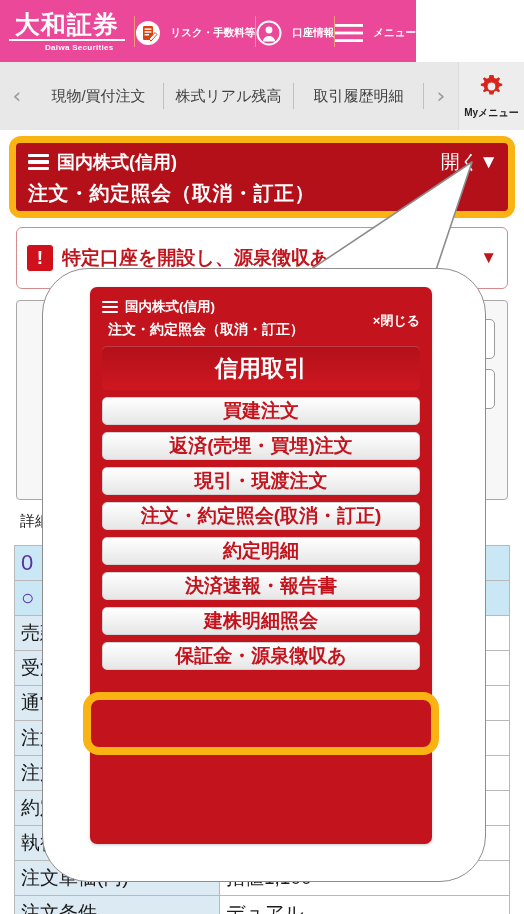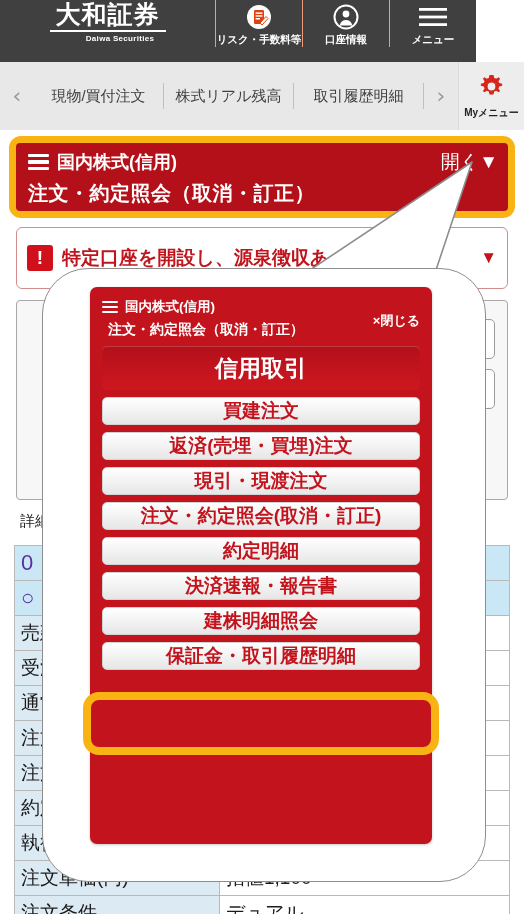--- a/index.html
+++ b/index.html
@@ -6,37 +6,37 @@
   html, body {
     width: 524px; height: 914px;
     font-family: "Liberation Sans", "DejaVu Sans", sans-serif;
     background: #ffffff;
     overflow: hidden;
   }
   #root { position: relative; width: 524px; height: 914px; background: #fff; }
 
   
   .brandbar {
-    position: absolute; top: 0; left: 0; width: 476px; height: 62px;
-    background: #404040; display: flex; align-items: flex-start;
+    position: absolute; top: 0; left: 0; width: 416px; height: 62px;
+    background: #ec4899; display: flex; align-items: center;
   }
   .logo-cell {
     width: 215px; display: flex; flex-direction: column;
     align-items: center; justify-content: center; color: #fff;
   }
   .logo-main {
     font-size: 25px; font-weight: bold; letter-spacing: 1px;
     border-bottom: 2px solid #fff; padding: 0 6px 1px 6px; line-height: 1.15;
   }
   .logo-sub { font-size: 8px; font-weight: bold; margin-top: 2px; letter-spacing: .3px; padding-left: 25px; }
 
   .navbtn {
     flex: 1; border-left: 1px solid #f09a7d;
-    display: flex; flex-direction: column; align-items: center;
-    justify-content: center; color: #fff; gap: 2px; padding-top: 3px;
+    display: flex; flex-direction: row; align-items: center;
+    justify-content: center; color: #fff; gap: 10px; padding-top: 3px;
   }
   .navbtn .glyph { display: flex; align-items: center; justify-content: center; height: 28px; }
   .navbtn .lbl { font-size: 10.5px; font-weight: bold; white-space: nowrap; }
 
   
   .crumbbar {
     position: absolute; top: 62px; left: 0; width: 524px; height: 68px;
     background: #e8e8e8; display: flex; align-items: center;
   }
   .crumb-arrow {
@@ -331,18 +331,18 @@
 
     <div class="pop-banner">信用取引</div>
 
     <div class="pop-item">買建注文</div>
     <div class="pop-item">返済(売埋・買埋)注文</div>
     <div class="pop-item">現引・現渡注文</div>
     <div class="pop-item">注文・約定照会(取消・訂正)</div>
     <div class="pop-item">約定明細</div>
     <div class="pop-item">決済速報・報告書</div>
     <div class="pop-item">建株明細照会</div>
-    <div class="pop-item">保証金・取引履歴明細</div>
+    <div class="pop-item">保証金・源泉徴収あ</div>
   </div>
 
   <div class="hl-item"></div>
 
 </div>
 
 </body></html>

